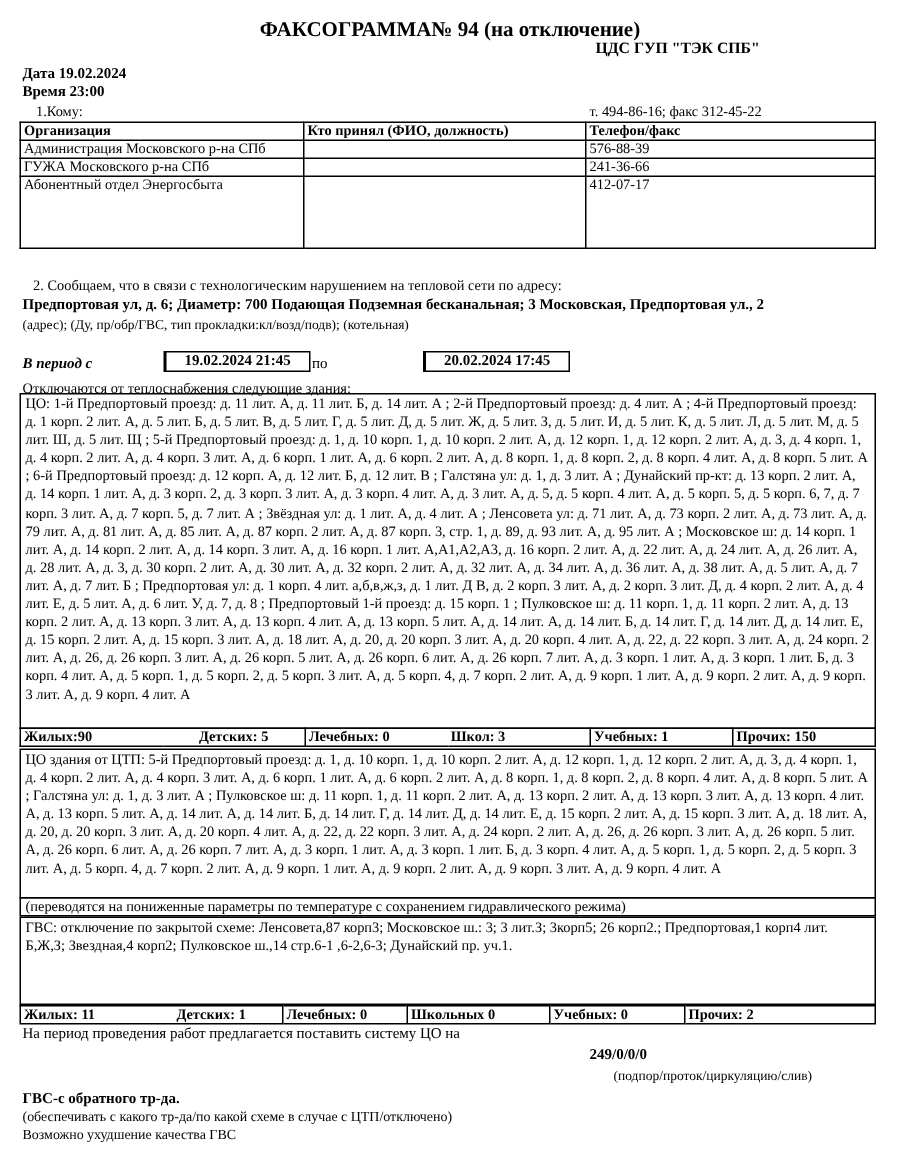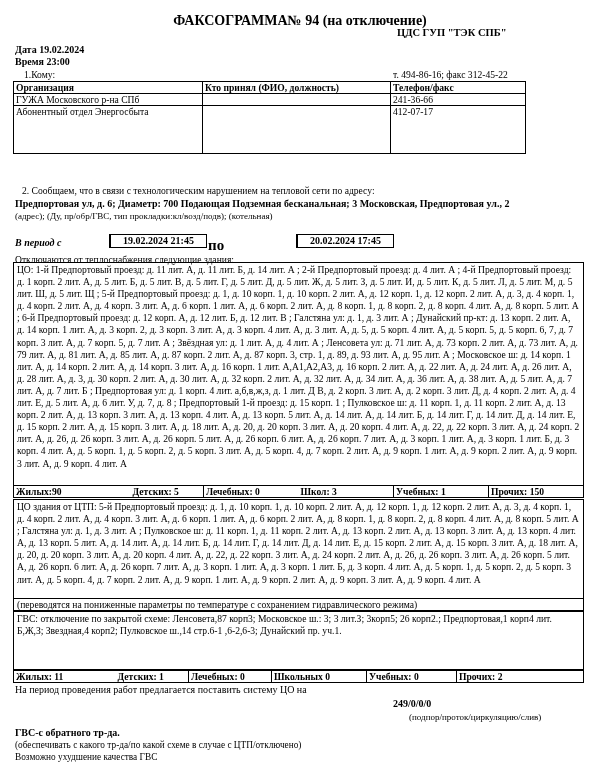--- a/index.html
+++ b/index.html
@@ -6,34 +6,34 @@
   body { width: 600px; height: 776px; position: relative; overflow: hidden;
          font-family: "Liberation Serif", "DejaVu Serif", serif; color: #000; font-size: 9.6px; }
   .abs { position: absolute; white-space: nowrap; }
   .title { left: 0; width: 600px; text-align: center; top: 13px; font-size: 14px; font-weight: bold; }
   .cds { left: 397px; top: 27px; font-size: 10.5px; font-weight: bold; }
   .date { left: 15px; top: 44px; font-weight: bold; font-size: 10px; }
   .time { left: 15px; top: 56px; font-weight: bold; font-size: 10px; }
   .komu { left: 24px; top: 69px; }
   .phone { left: 393px; top: 69px; }
 
-  table.org { position: absolute; left: 13px; top: 81px; width: 513px; border-collapse: collapse; }
+  table.org { position: absolute; left: 13px; top: 81px; width: 571px; border-collapse: collapse; }
   table.org td { border: 1px solid #000; padding: 0 2px; height: 11px; line-height: 11px; vertical-align: top; font-size: 9.6px; }
   table.org tr.head td { font-weight: bold; }
   table.org { border: 1.5px solid #000; }
 
   .s2 { left: 22px; top: 185px; }
   .addr { left: 15px; top: 198px; font-weight: bold; font-size: 10px; }
   .legend { left: 15px; top: 211px; font-size: 9px; }
 
   .period-label { left: 15px; top: 237px; font-weight: bold; font-size: 10px; font-style: italic; }
   .box { position: absolute; border: 1px solid #000; border-left-width: 2px; height: 12px; line-height: 12px; font-weight: bold; font-size: 10px; text-align: center; }
   .box1 { left: 109px; top: 234px; width: 95px; }
-  .po { left: 208px; top: 237px; font-weight: bold; font-size: 15px; }
-  .box2 { left: 296px; top: 234px; width: 95px; font-family: Liberation Serif, serif; }
+  .po { left: 208px; top: 237px; font-weight: normal; font-size: 10px; }
+  .box2 { left: 282px; top: 234px; width: 95px; font-family: Liberation Serif, serif; }
   .offtxt { left: 15px; top: 254px; }
 
   .frame { position: absolute; left: 13px; width: 571px; border: 1.5px solid #000; box-sizing: border-box; }
   .para { padding: 1px 3px; line-height: 12.1px; white-space: normal; text-align: left; font-size: 9.6px; }
   .f1 { top: 262px; height: 224px; }
   .stats { position: absolute; left: 13px; width: 571px; border-collapse: collapse; border: 1.5px solid #000; }
   .stats td { border: 1px solid #000; font-weight: bold; padding: 0 2px; height: 11px; line-height: 11px; font-size: 9.6px; }
   .stats1 { top: 485px; }
   .f2 { top: 499px; height: 100px; }
   .f3 { top: 598px; height: 13px; }
@@ -65,20 +65,25 @@
     <colgroup>
         <col style="width:189px">
         <col style="width:188px">
         <col>
       </colgroup>
     <tbody>
         <tr class="head">
       <td>Организация</td>
       <td>Кто принял (ФИО, должность)</td>
       <td>Телефон/факс</td>
+    </tr>
+    <tr>
+      <td>Администрация Московского р-на СПб</td>
+      <td></td>
+      <td>576-88-39</td>
     </tr>
     <tr>
       <td>ГУЖА  Московского р-на СПб</td>
       <td></td>
       <td>241-36-66</td>
     </tr>
     <tr>
       <td style="height:47px">Абонентный отдел Энергосбыта</td>
       <td></td>
       <td>412-07-17</td>

